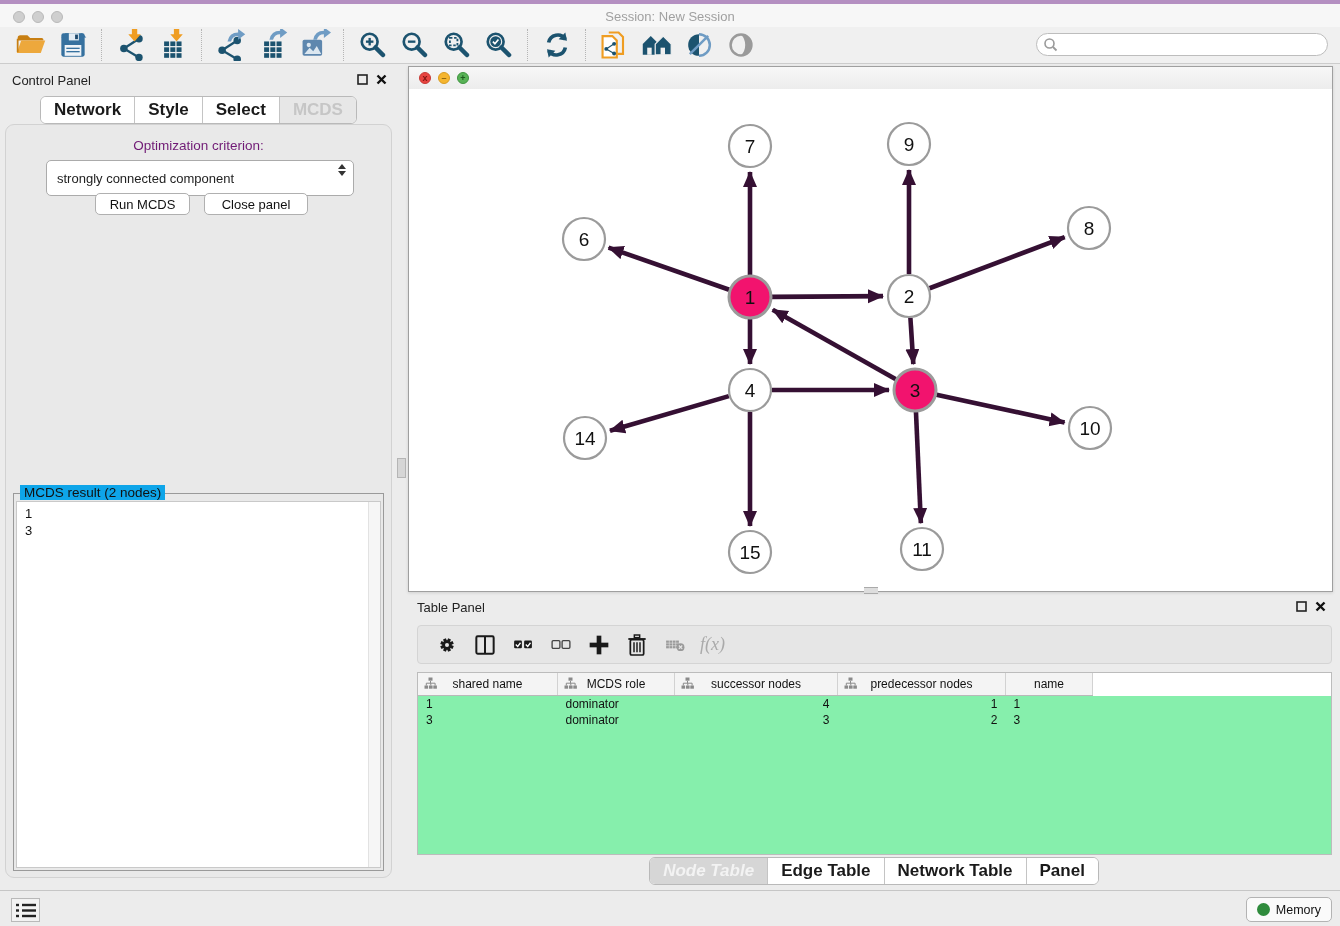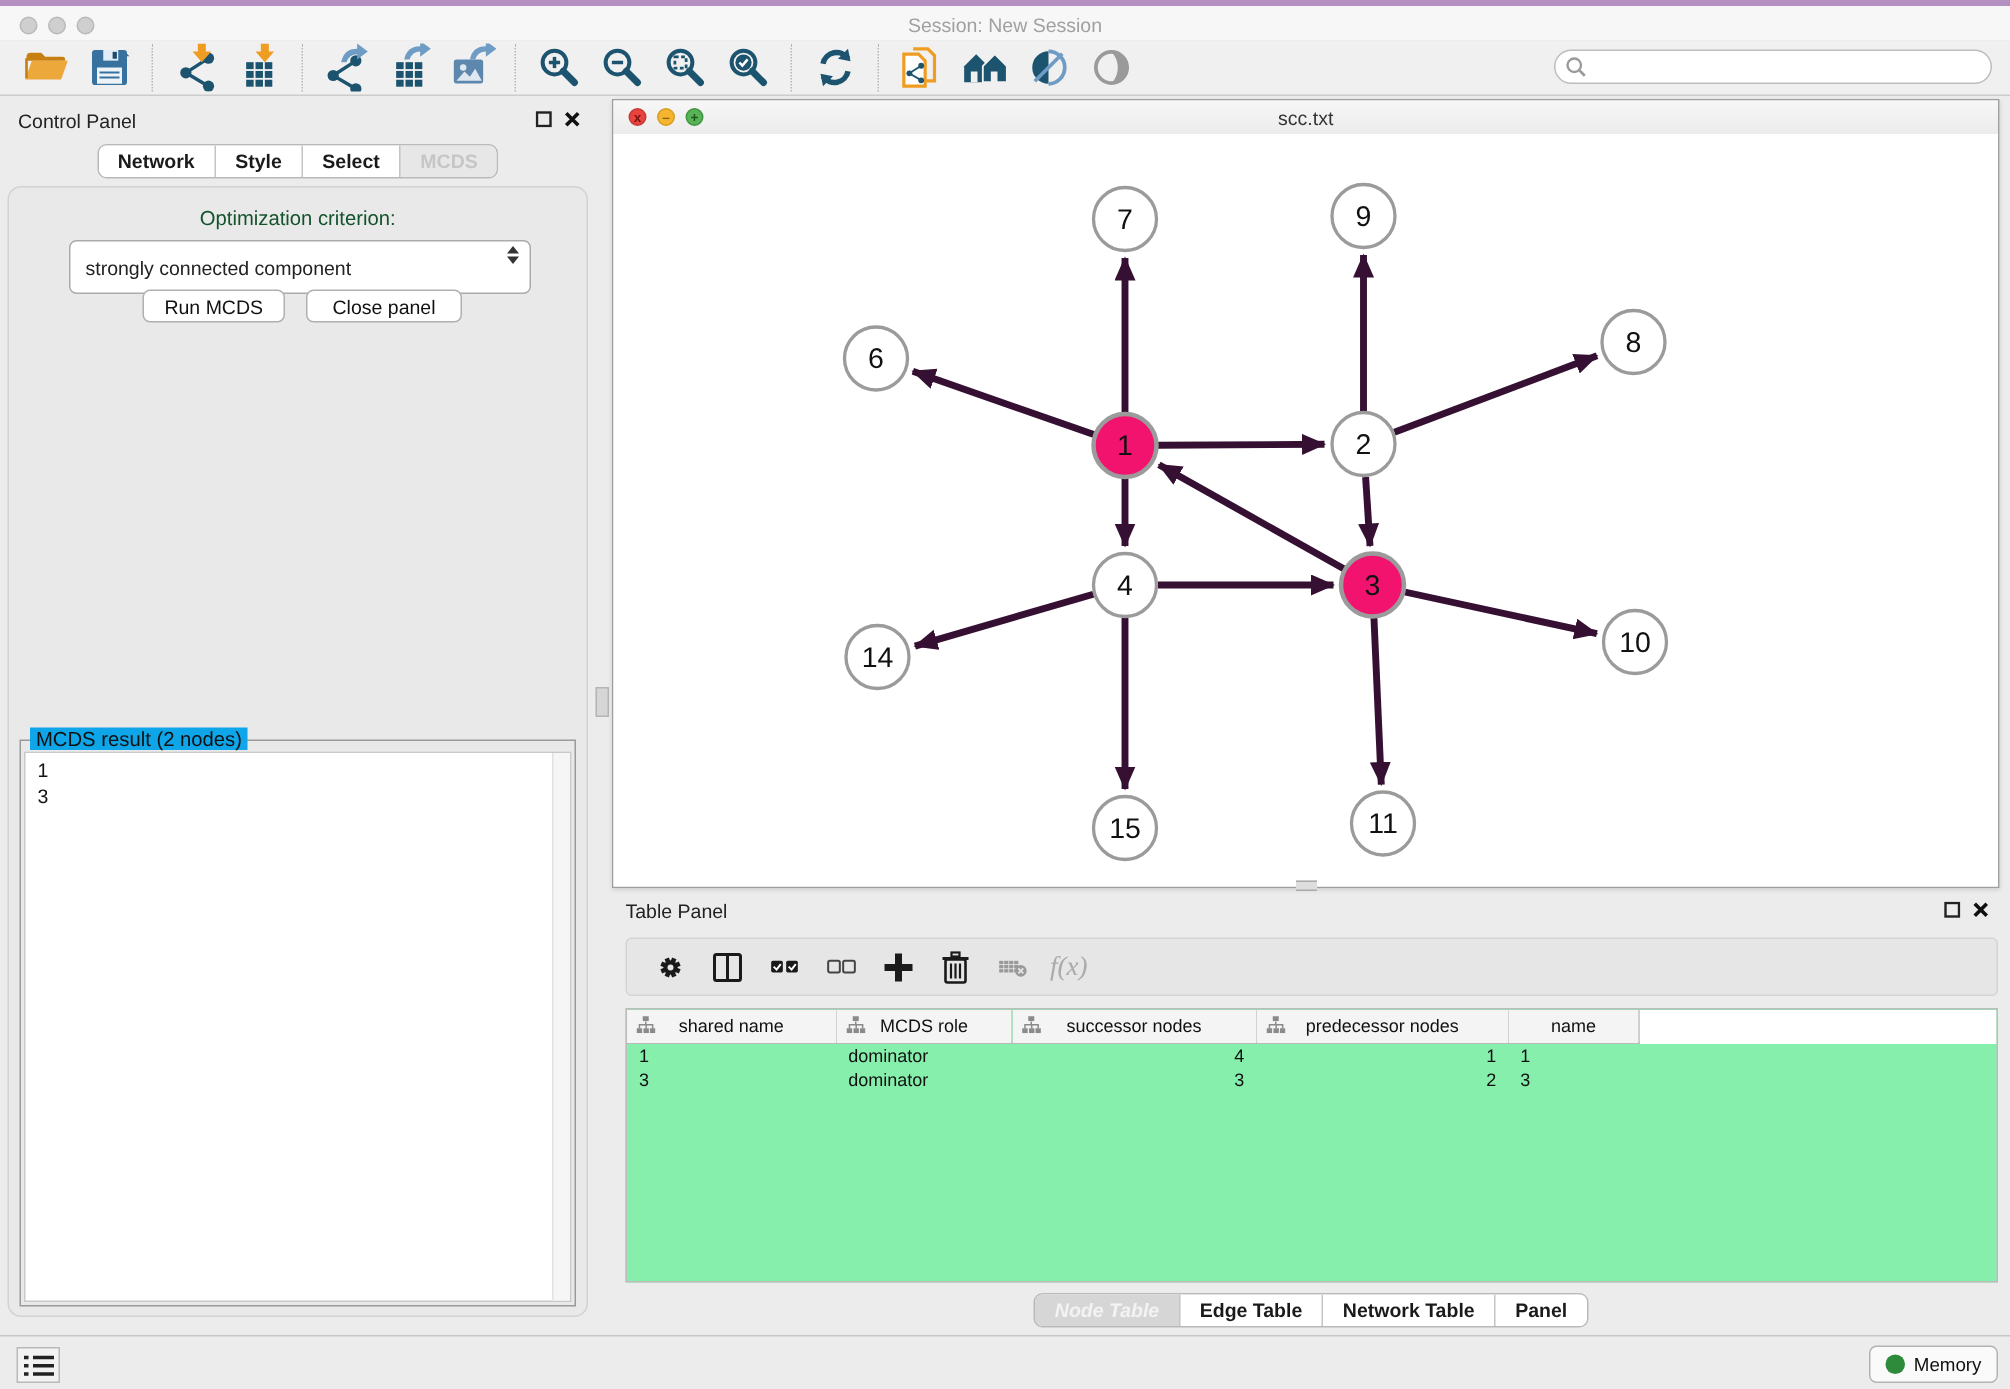--- a/index.html
+++ b/index.html
@@ -20,28 +20,28 @@
   .tb-sep{width:1px;height:32px;margin:0 7px;border-left:1px dotted #b5b5b5;}
   .search-wrap{position:absolute;right:12px;top:33px;width:292px;height:23px;background:#fff;
                border:1px solid #bdbdbd;border-radius:12px;box-sizing:border-box;display:flex;align-items:center;padding-left:6px;}
   
   .control-panel{position:absolute;left:0;top:66px;width:397px;height:824px;}
   .panel-header{position:absolute;left:0;top:4px;width:100%;height:22px;}
   .panel-title{position:absolute;left:12px;top:3px;font-size:13px;color:#222;}
   .panel-btns{position:absolute;right:10px;top:4px;display:flex;gap:8px;align-items:center;}
   .ctl-tabs{position:absolute;left:0;top:30px;width:100%;display:flex;justify-content:center;}
   .seg{display:flex;border:1px solid #b9b9b9;border-radius:6px;overflow:hidden;background:#fff;}
-  .seg-tab{padding:3px 13px;font-size:13px;font-weight:600;color:#1a1a1a;background:#fff;
+  .seg-tab{padding:3px 13px;font-size:17px;font-weight:600;color:#1a1a1a;background:#fff;
            border-left:1px solid #c4c4c4;white-space:nowrap;}
   .seg-tab:first-child{border-left:none;}
   .seg-tab.disabled-sel{background:#e7e7e7;color:#c6c6c6;}
   .seg-tab.selected-gray{background:#d6d6d6;color:#f3f3f3;font-style:italic;}
   .panel-body{position:absolute;left:5px;top:58px;width:387px;height:754px;background:#e9e9e9;
               border:1px solid #d2d2d2;border-radius:9px;box-sizing:border-box;}
-  .opt-label{position:absolute;left:0;width:100%;top:13px;text-align:center;font-size:13.5px;color:#14532d;}
+  .opt-label{position:absolute;left:0;width:100%;top:13px;text-align:center;font-size:13.5px;color:#701a75;}
   .dropdown{position:absolute;left:40px;top:35px;width:308px;height:36px;background:#fff;
             border:1px solid #ababab;border-radius:5px;box-sizing:border-box;font-size:13px;
             display:flex;align-items:center;padding-left:10px;}
   .dd-arrows{position:absolute;right:7px;top:3px;display:flex;flex-direction:column;gap:2px;}
   .dd-arrows span{width:0;height:0;border-left:4px solid transparent;border-right:4px solid transparent;}
   .dd-up{border-bottom:5px solid #333;}
   .dd-down{border-top:5px solid #333;}
   .btn{position:absolute;top:68px;height:22px;background:#fff;border:1px solid #b0b0b0;border-radius:5px;
        font-size:13px;display:flex;align-items:center;justify-content:center;box-sizing:border-box;color:#111;}
   .result-fieldset{position:absolute;left:7px;top:368px;width:371px;height:378px;
@@ -325,21 +325,20 @@
       </div>
     </div>
   </div>
   <div class="v-grip"></div>
 
   <div class="net-window">
     <div class="net-titlebar">
       <span class="light" style="left:10px;background:#e8433f;border:1px solid #c63a36;color:#7c1412;">x</span>
       <span class="light" style="left:29px;background:#f5b52e;border:1px solid #d89c22;color:#8a6410;">–</span>
       <span class="light" style="left:48px;background:#58b256;border:1px solid #3f9440;color:#1d5a1e;">+</span>
-      <div class="net-title">scc.txt</div>
     </div>
     <div class="net-canvas">
       <svg id="graph-svg" width="923" height="502">
           <defs>
             <marker id="arr" markerUnits="userSpaceOnUse" markerWidth="18" markerHeight="16" refX="15" refY="7" orient="auto">
               <path d="M0 0 L16 7 L0 14 Z" fill="#351033"></path>
             </marker>
           </defs>
           <line x1="341" y1="186" x2="341" y2="83" stroke="#351033" stroke-width="4.6" marker-end="url(#arr)"></line>
           <line x1="320.23121807335133" y1="200.7434376400866" x2="199.54492409513023" y2="158.5759373344431" stroke="#351033" stroke-width="4.6" marker-end="url(#arr)"></line>

